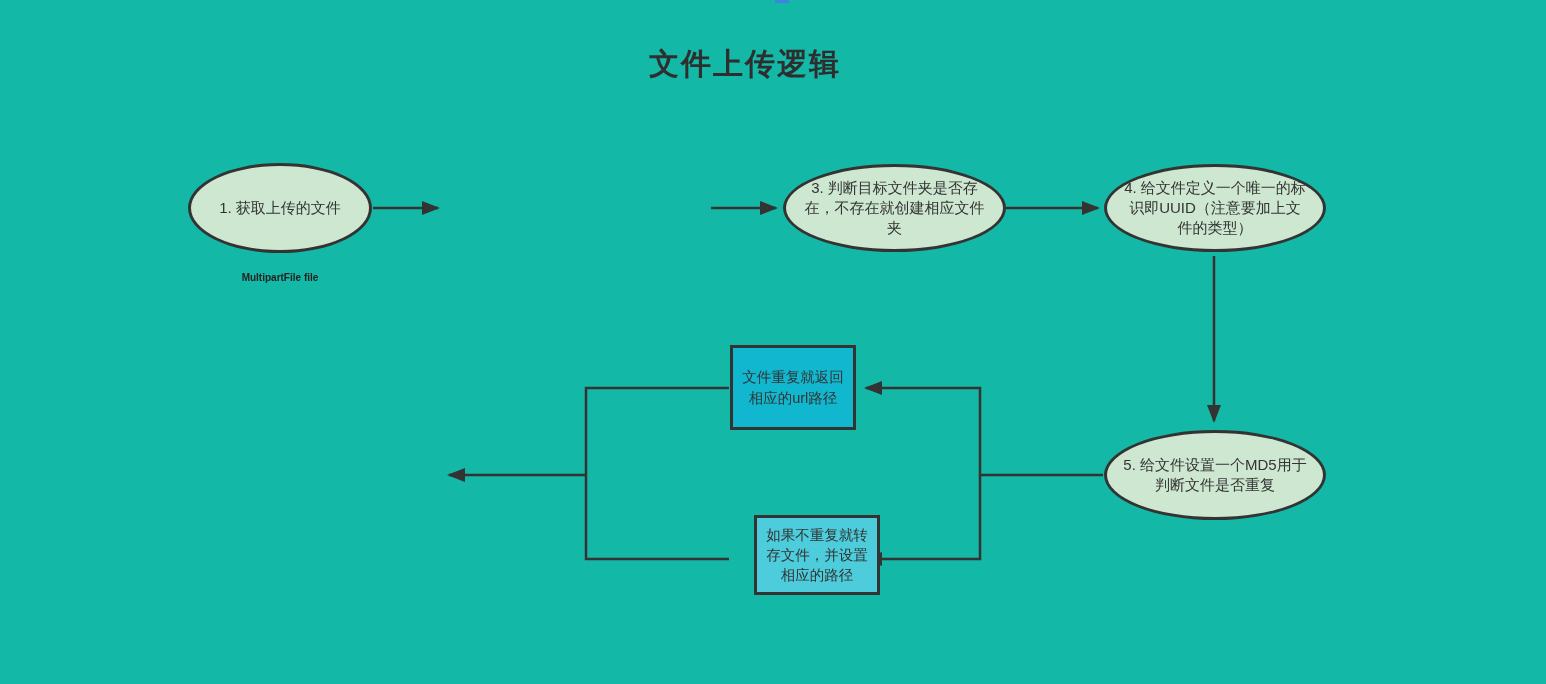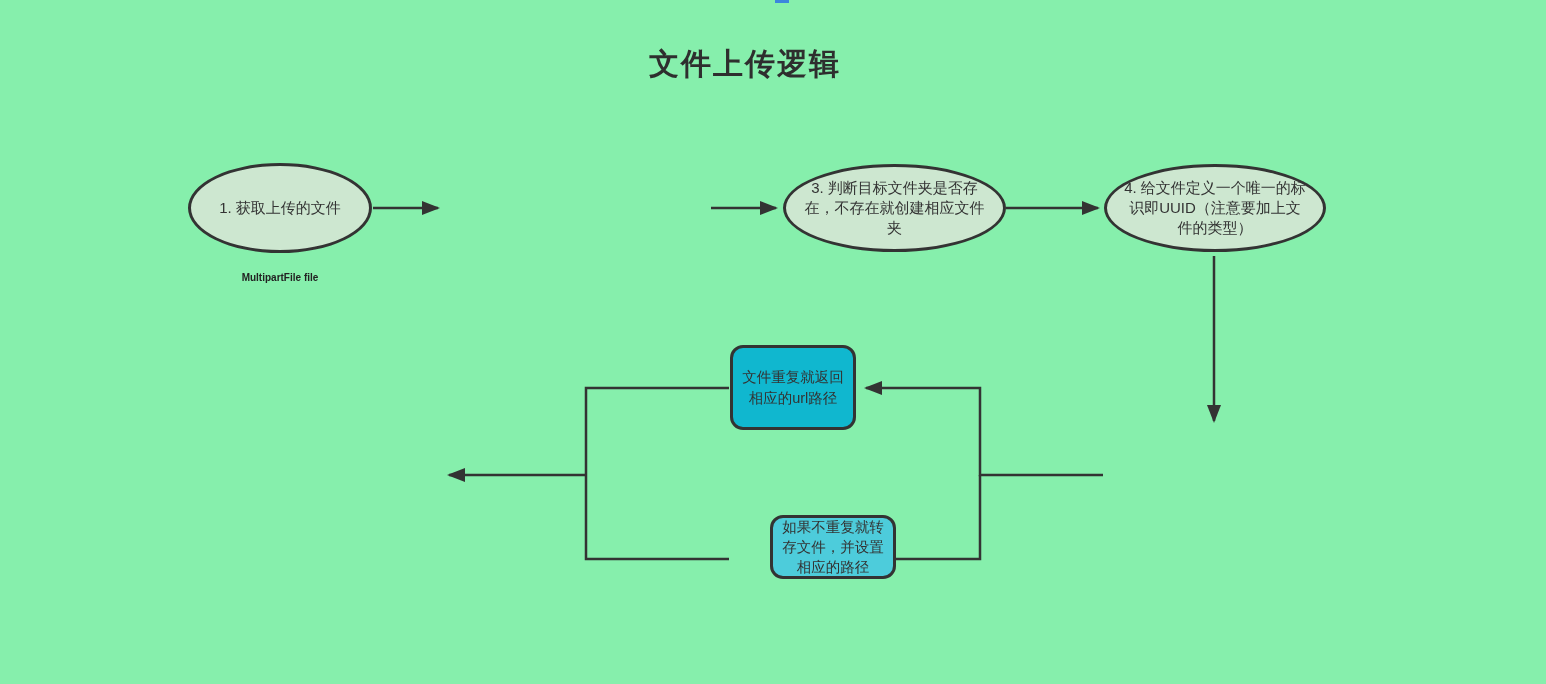--- a/index.html
+++ b/index.html
@@ -3,21 +3,21 @@
 <meta charset="utf-8">
 <style>
   html, body { margin: 0; padding: 0; }
   body {
     font-family: "Liberation Sans", "DejaVu Sans", sans-serif;
     width: 1546px; height: 684px;
   }
   .canvas {
     position: relative;
     width: 1546px; height: 684px;
-    background: #86efac;
+    background: #14b8a6;
     overflow: hidden;
   }
   .connectors {
     position: absolute; left: 0; top: 0;
     width: 1546px; height: 684px;
     z-index: 1;
   }
   .top-marker {
     position: absolute; left: 775px; top: 0; width: 14px; height: 3px;
     background: #3c85dd; z-index: 3;
@@ -40,41 +40,41 @@
   }
   .ellipse {
     border-radius: 50%;
     font-size: 15px;
     line-height: 1.35;
     padding: 8px 16px;
   }
   .fill-green  { background: #cde7d0; }
   .fill-yellow { background: #f5ee6e; }
   .branch-box {
-    border-radius: 13px;
+    border-radius: 0;
     font-size: 14.5px;
     line-height: 1.4;
     padding: 4px 8px;
   }
   .fill-cyan-dark  { background: #10b7cf; }
   .fill-cyan-light { background: #4dccdb; }
   .annotation {
     position: absolute; left: 188px; top: 272px; width: 184px;
     text-align: center;
     font-size: 10px; font-weight: bold; color: #222222;
     z-index: 2;
   }
   
   .n-step1 { left: 188px;  top: 163px; width: 184px; height: 90px; }
   .n-step2 { left: 445px;  top: 160px; width: 266px; height: 97px; }
   .n-step3 { left: 783px;  top: 164px; width: 223px; height: 88px; }
   .n-step4 { left: 1104px; top: 164px; width: 222px; height: 88px; align-items: center; }
   .n-step5 { left: 1104px; top: 430px; width: 222px; height: 90px; }
   .n-branch-top    { left: 730px; top: 345px; width: 126px; height: 85px; }
-  .n-branch-bottom { left: 770px; top: 515px; width: 126px; height: 64px; }
+  .n-branch-bottom { left: 754px; top: 515px; width: 126px; height: 80px; }
   .n-step6 { left: 190px;  top: 432px; width: 250px; height: 94px; }
 </style>
 </head>
 <body>
 
 <div class="canvas">
 
   <div class="top-marker"></div>
 
   <div class="diagram-title">文件上传逻辑</div>
@@ -105,20 +105,23 @@
 
 
   <div class="node ellipse fill-green n-step3">
     <span>3. 判断目标文件夹是否存在，不存在就创建相应文件夹</span>
   </div>
 
   <div class="node ellipse fill-green n-step4">
     <span>4. 给文件定义一个唯一的标识即UUID（注意要加上文件的类型）</span>
   </div>
 
+  <div class="node ellipse fill-green n-step5">
+    <span>5. 给文件设置一个MD5用于判断文件是否重复</span>
+  </div>
 
   <div class="node branch-box fill-cyan-dark n-branch-top">
     <span>文件重复就返回相应的url路径</span>
   </div>
 
   <div class="node branch-box fill-cyan-light n-branch-bottom">
     <span>如果不重复就转存文件，并设置相应的路径</span>
   </div>
 
 

